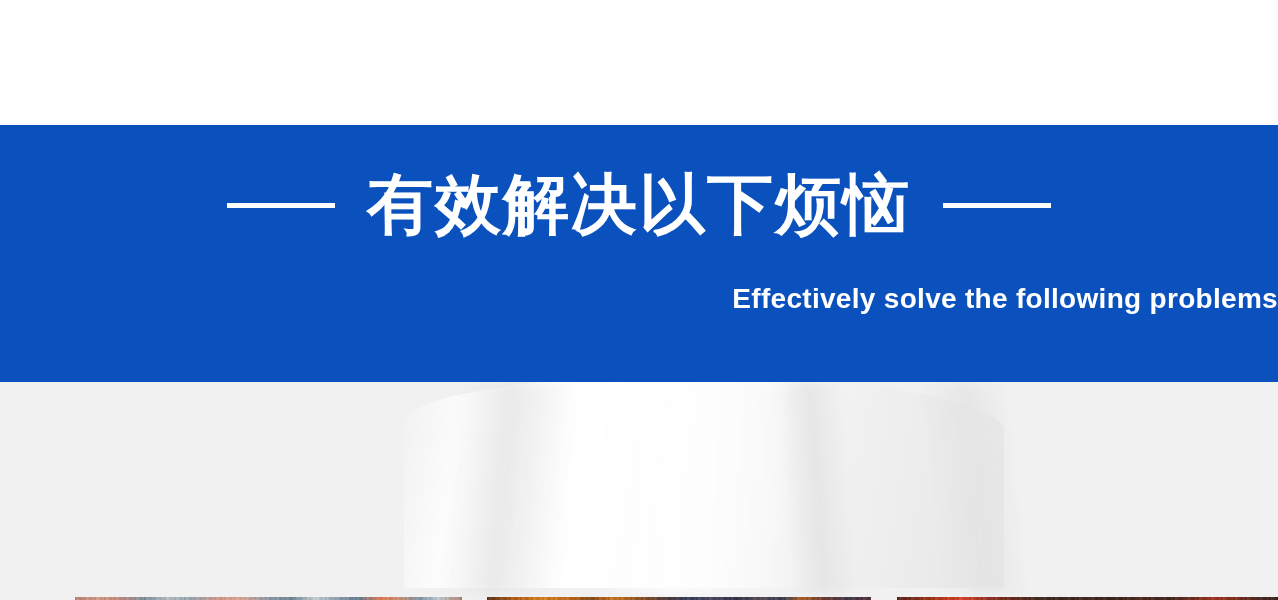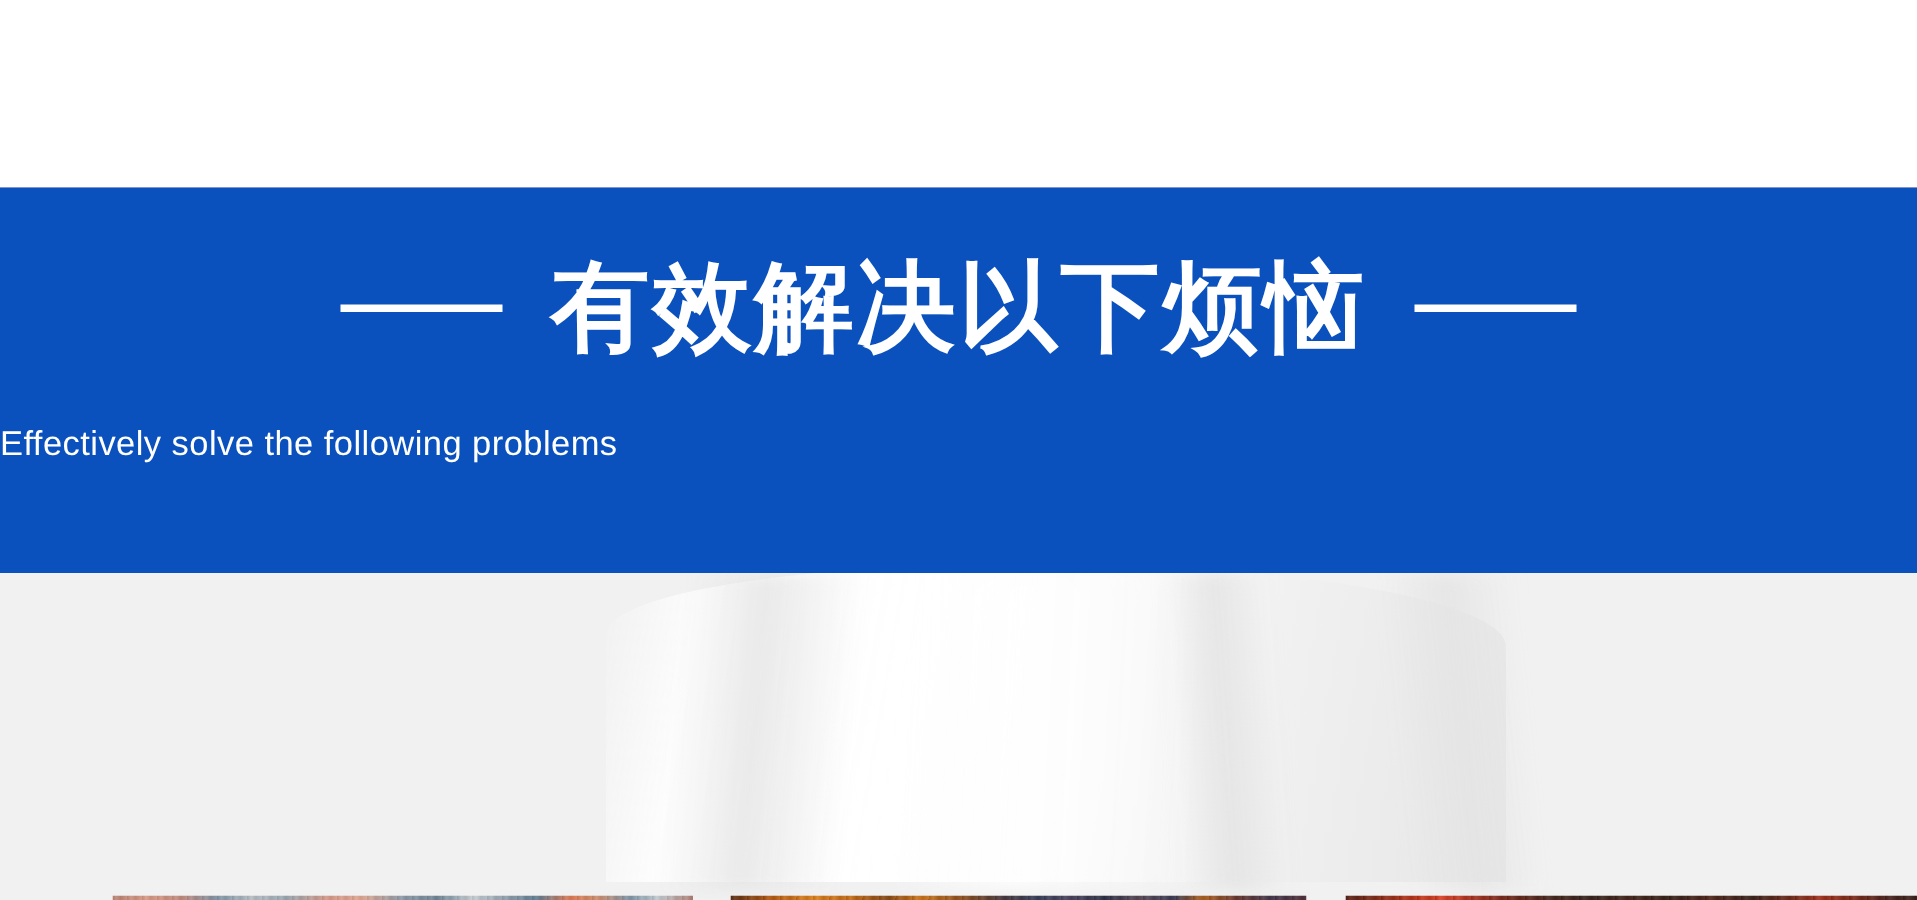--- a/index.html
+++ b/index.html
@@ -10,21 +10,21 @@
   }
   body {
     font-family: "Liberation Sans", "DejaVu Sans", sans-serif;
   }
 
   #page {
     position: relative;
     width: 1278px;
     height: 600px;
     overflow: hidden;
-    background: #f9a8d4;
+    background: #a16207;
   }
 
   
   .top-strip {
     position: absolute;
     left: 0;
     top: 0;
     width: 1278px;
     height: 125px;
     background: #ffffff;
@@ -71,24 +71,24 @@
     white-space: nowrap;
     margin: 0;
     padding: 0;
   }
 
   .subtitle {
     position: absolute;
     left: 0;
     top: 157px;
     width: 100%;
-    text-align: left;
+    text-align: right;
     font-family: "Liberation Sans", "DejaVu Sans", sans-serif;
-    font-size: 23px;
-    font-weight: 400;
+    font-size: 28px;
+    font-weight: 700;
     color: #ffffff;
     letter-spacing: 0.3px;
     line-height: 1.2;
     margin: 0;
   }
 
   
   .photo-area {
     position: absolute;
     left: 0;

